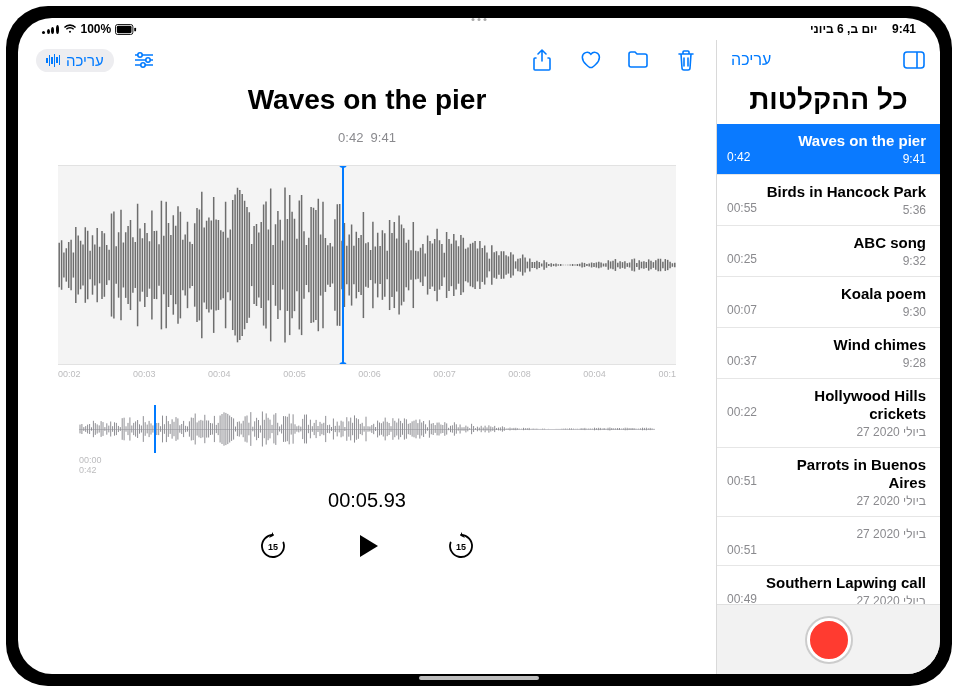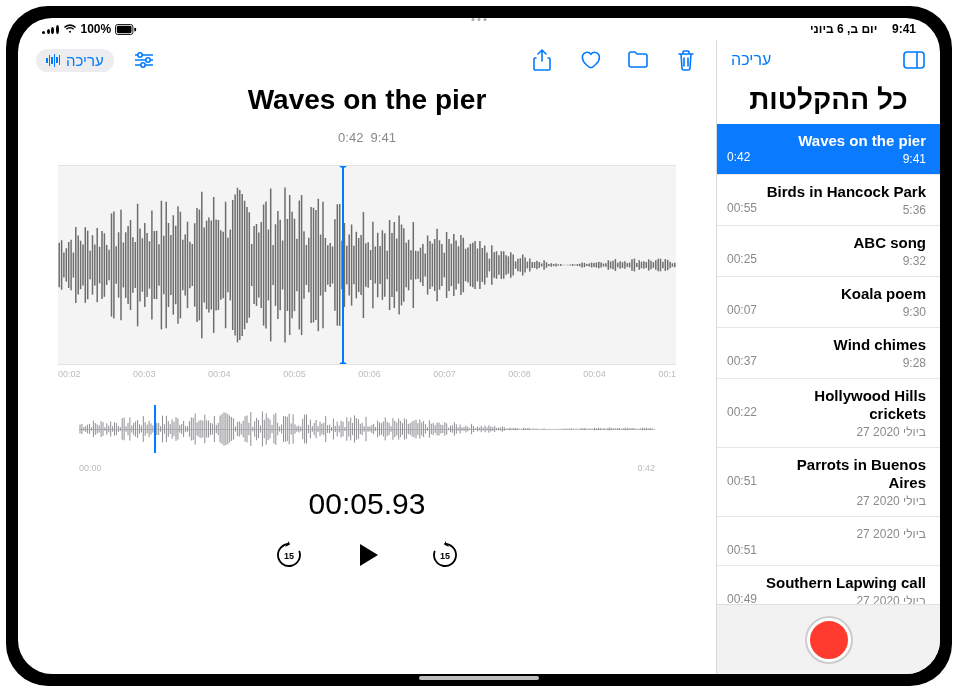--- a/index.html
+++ b/index.html
@@ -156,23 +156,23 @@
   .overview {
     margin-top:28px;
     width:576px;
     height:44px;
     position:relative;
   }
   .ov-line { position:absolute; top:50%; left:0; right:0; height:1px; background:#c7c7cc; }
   .ov-wave { position:absolute; inset:0; }
   .ov-wave line { stroke:#8e8e93; stroke-width:1; }
   .ov-cursor { position:absolute; top:-2px; bottom:-2px; width:2px; background:#007aff; left:13%; }
-  .ov-labels { display:flex; justify-content:space-between; font-size:9px; color:#bcbcbe; width:576px; margin-top:12px;}
-  .timecode { font-size:30px; font-weight:400; margin-top:14px; font-variant-numeric:tabular-nums; }
-  .playback-controls { display:flex; gap:46px; align-items:center; margin-top:18px; }
+  .ov-labels { display:flex; justify-content:flex-end; font-size:9px; color:#bcbcbe; width:576px; margin-top:4px;flex-direction:column;}
+  .timecode { font-size:20px; font-weight:400; margin-top:14px; font-variant-numeric:tabular-nums; }
+  .playback-controls { display:flex; gap:62px; align-items:center; margin-top:18px; }
   .pc-btn { width:32px; height:32px; cursor:pointer; color:#000; display:flex; align-items:center; justify-content:center; }
   .play-btn svg { width:30px; height:30px; }
   .home-indicator {
     position:absolute; bottom:6px; left:50%; transform:translateX(-50%);
     width:120px; height:4px; background:#bcbcbc; border-radius:2px;
   }
 </style>
 </head>
 <body>
 

